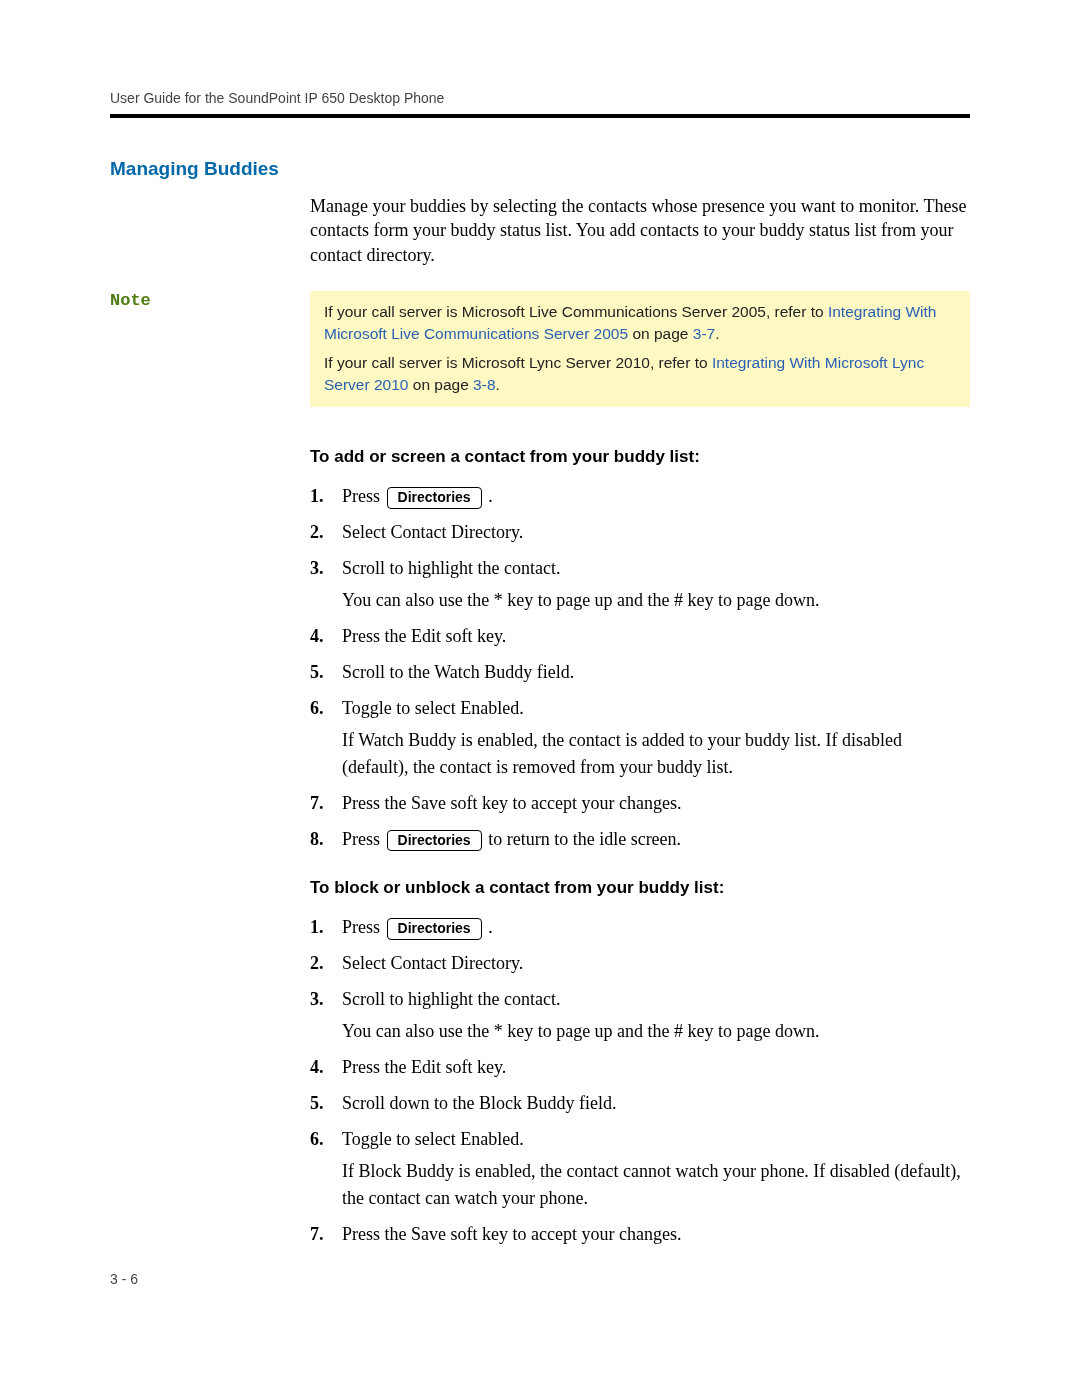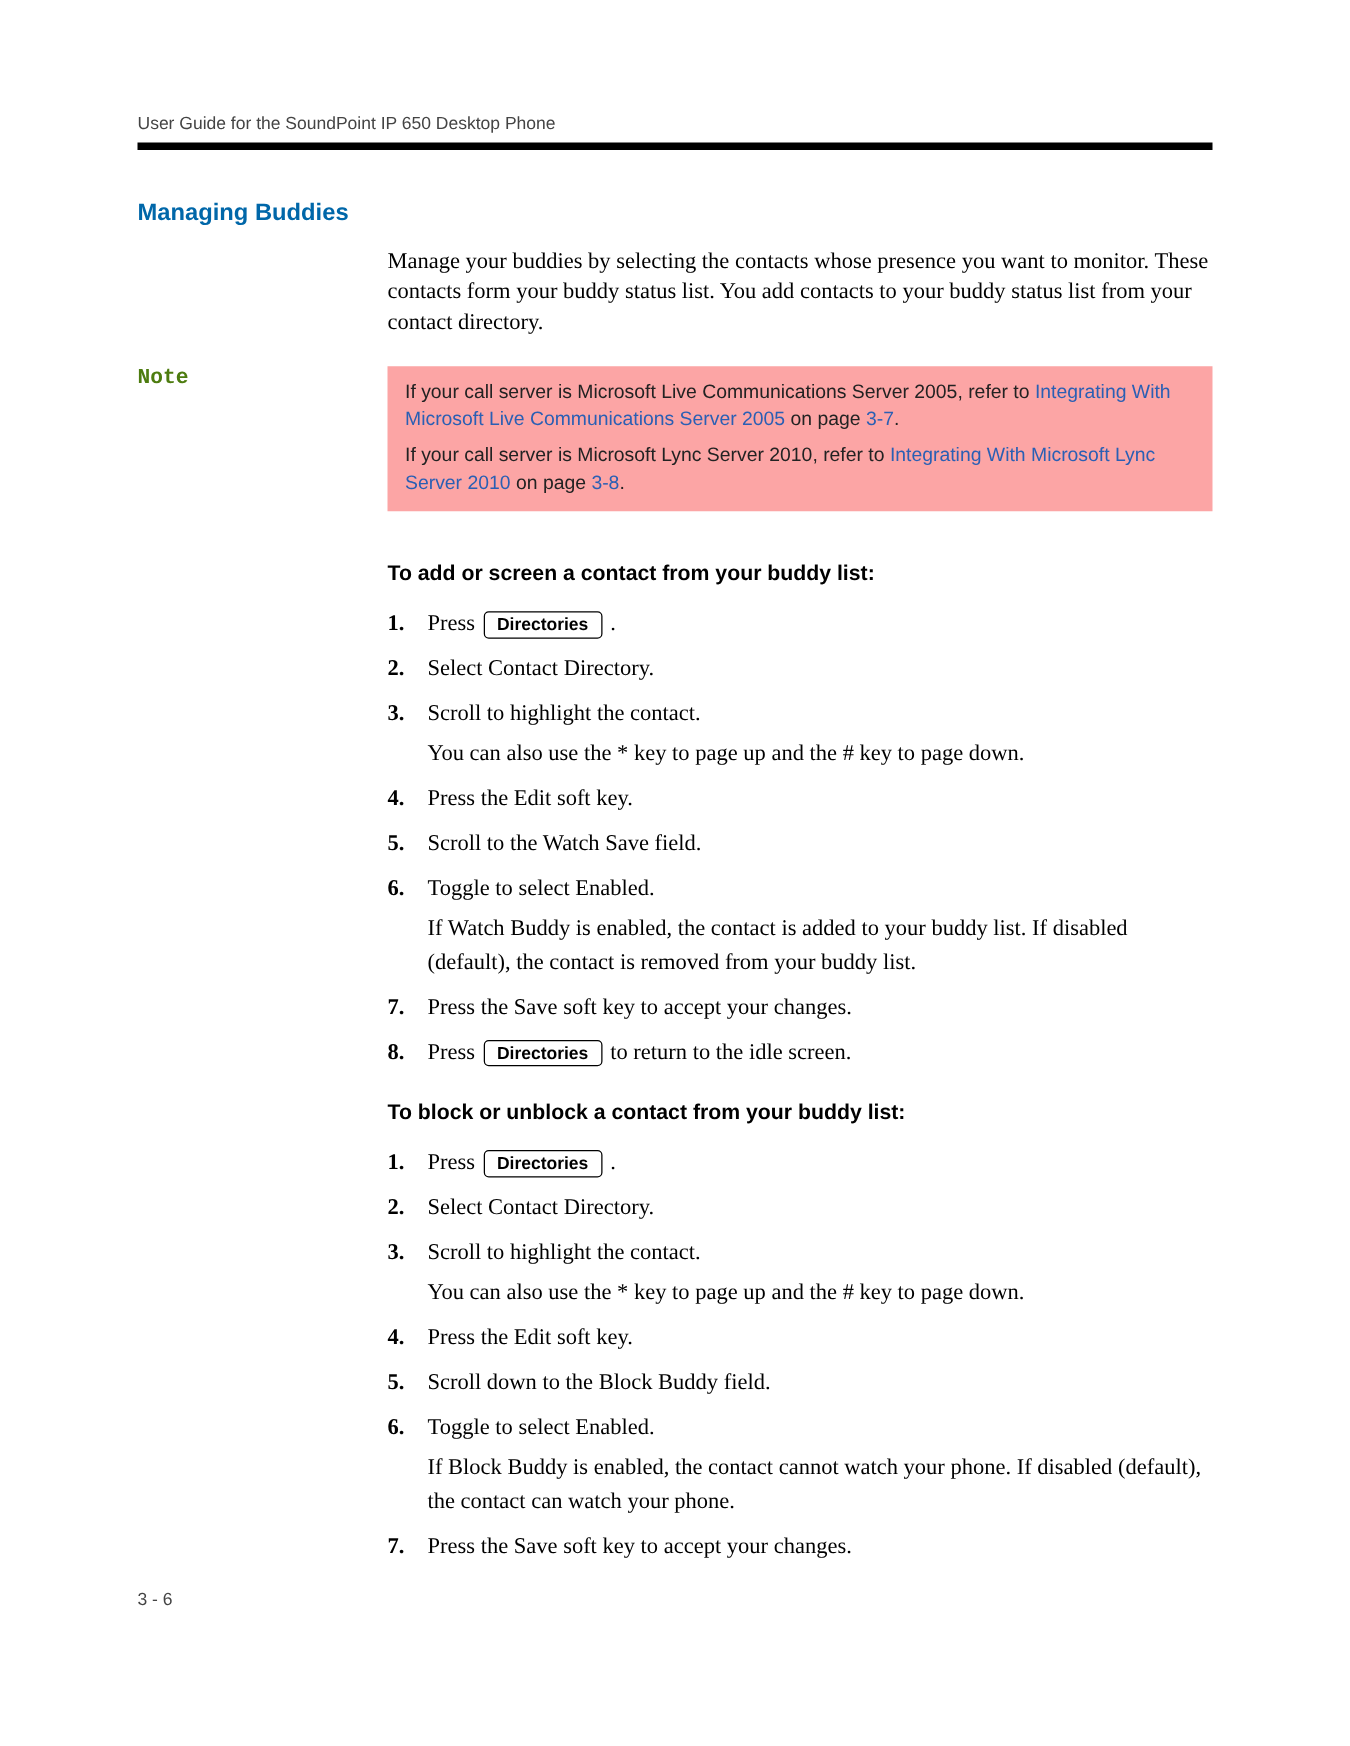--- a/index.html
+++ b/index.html
@@ -13,21 +13,21 @@
     height: 1397px;
     position: relative;
     box-sizing: border-box;
     padding: 90px 110px 0 110px;
   }
   .running-header {
     font-family: "Segoe UI", Arial, sans-serif;
     font-size: 14px;
     color: #444;
     padding-bottom: 8px;
-    border-bottom: 6px solid #000000;
+    border-bottom: 4px solid #000000;
     margin-bottom: 40px;
   }
   h1.section-title {
     font-family: "Segoe UI Semibold", "Segoe UI", Arial, sans-serif;
     font-weight: 600;
     color: #0067a9;
     font-size: 19px;
     margin: 16px 0 14px 0;
   }
   .body-col {
@@ -48,21 +48,21 @@
     text-align: left;
     padding-right: 28px;
     box-sizing: border-box;
     font-weight: bold;
     color: #4d7c0f;
     font-family: Liberation Mono, monospace;
     font-size: 17px;
   }
   .note-body {
     flex: 1;
-    background: #fca5a5;
+    background: #fef9c3;
     padding: 10px 14px;
     font-family: Arial, Helvetica, sans-serif;
     font-size: 15.5px;
     line-height: 1.45;
     color: #222;
   }
   .note-body a { color: #2a5fb4; text-decoration: none; }
   .procedure-title {
     font-family: "Segoe UI Semibold", "Segoe UI", Arial, sans-serif;
     font-weight: 600;
@@ -151,21 +151,21 @@
       <li>
         <span>Select </span><b>Contact Directory</b><span>.</span>
       </li>
       <li>
         <span>Scroll to highlight the contact.</span>
         <span class="sub">You can also use the * key to page up and the # key to page down.</span>
       </li>
       <li>
         <span>Press the </span><b>Edit</b><span> soft key.</span>
       </li>
-      <li><span>Scroll to the Watch Save field.</span></li>
+      <li><span>Scroll to the Watch Buddy field.</span></li>
       <li>
         <span>Toggle to select Enabled.</span>
         <span class="sub">If Watch Buddy is enabled, the contact is added to your buddy list. If disabled (default), the contact is removed from your buddy list.</span>
       </li>
       <li>
         <span>Press the </span><b>Save</b><span> soft key to accept your changes.</span>
       </li>
       <li>
         <span>Press </span>
         <span class="key-btn">Directories</span>

